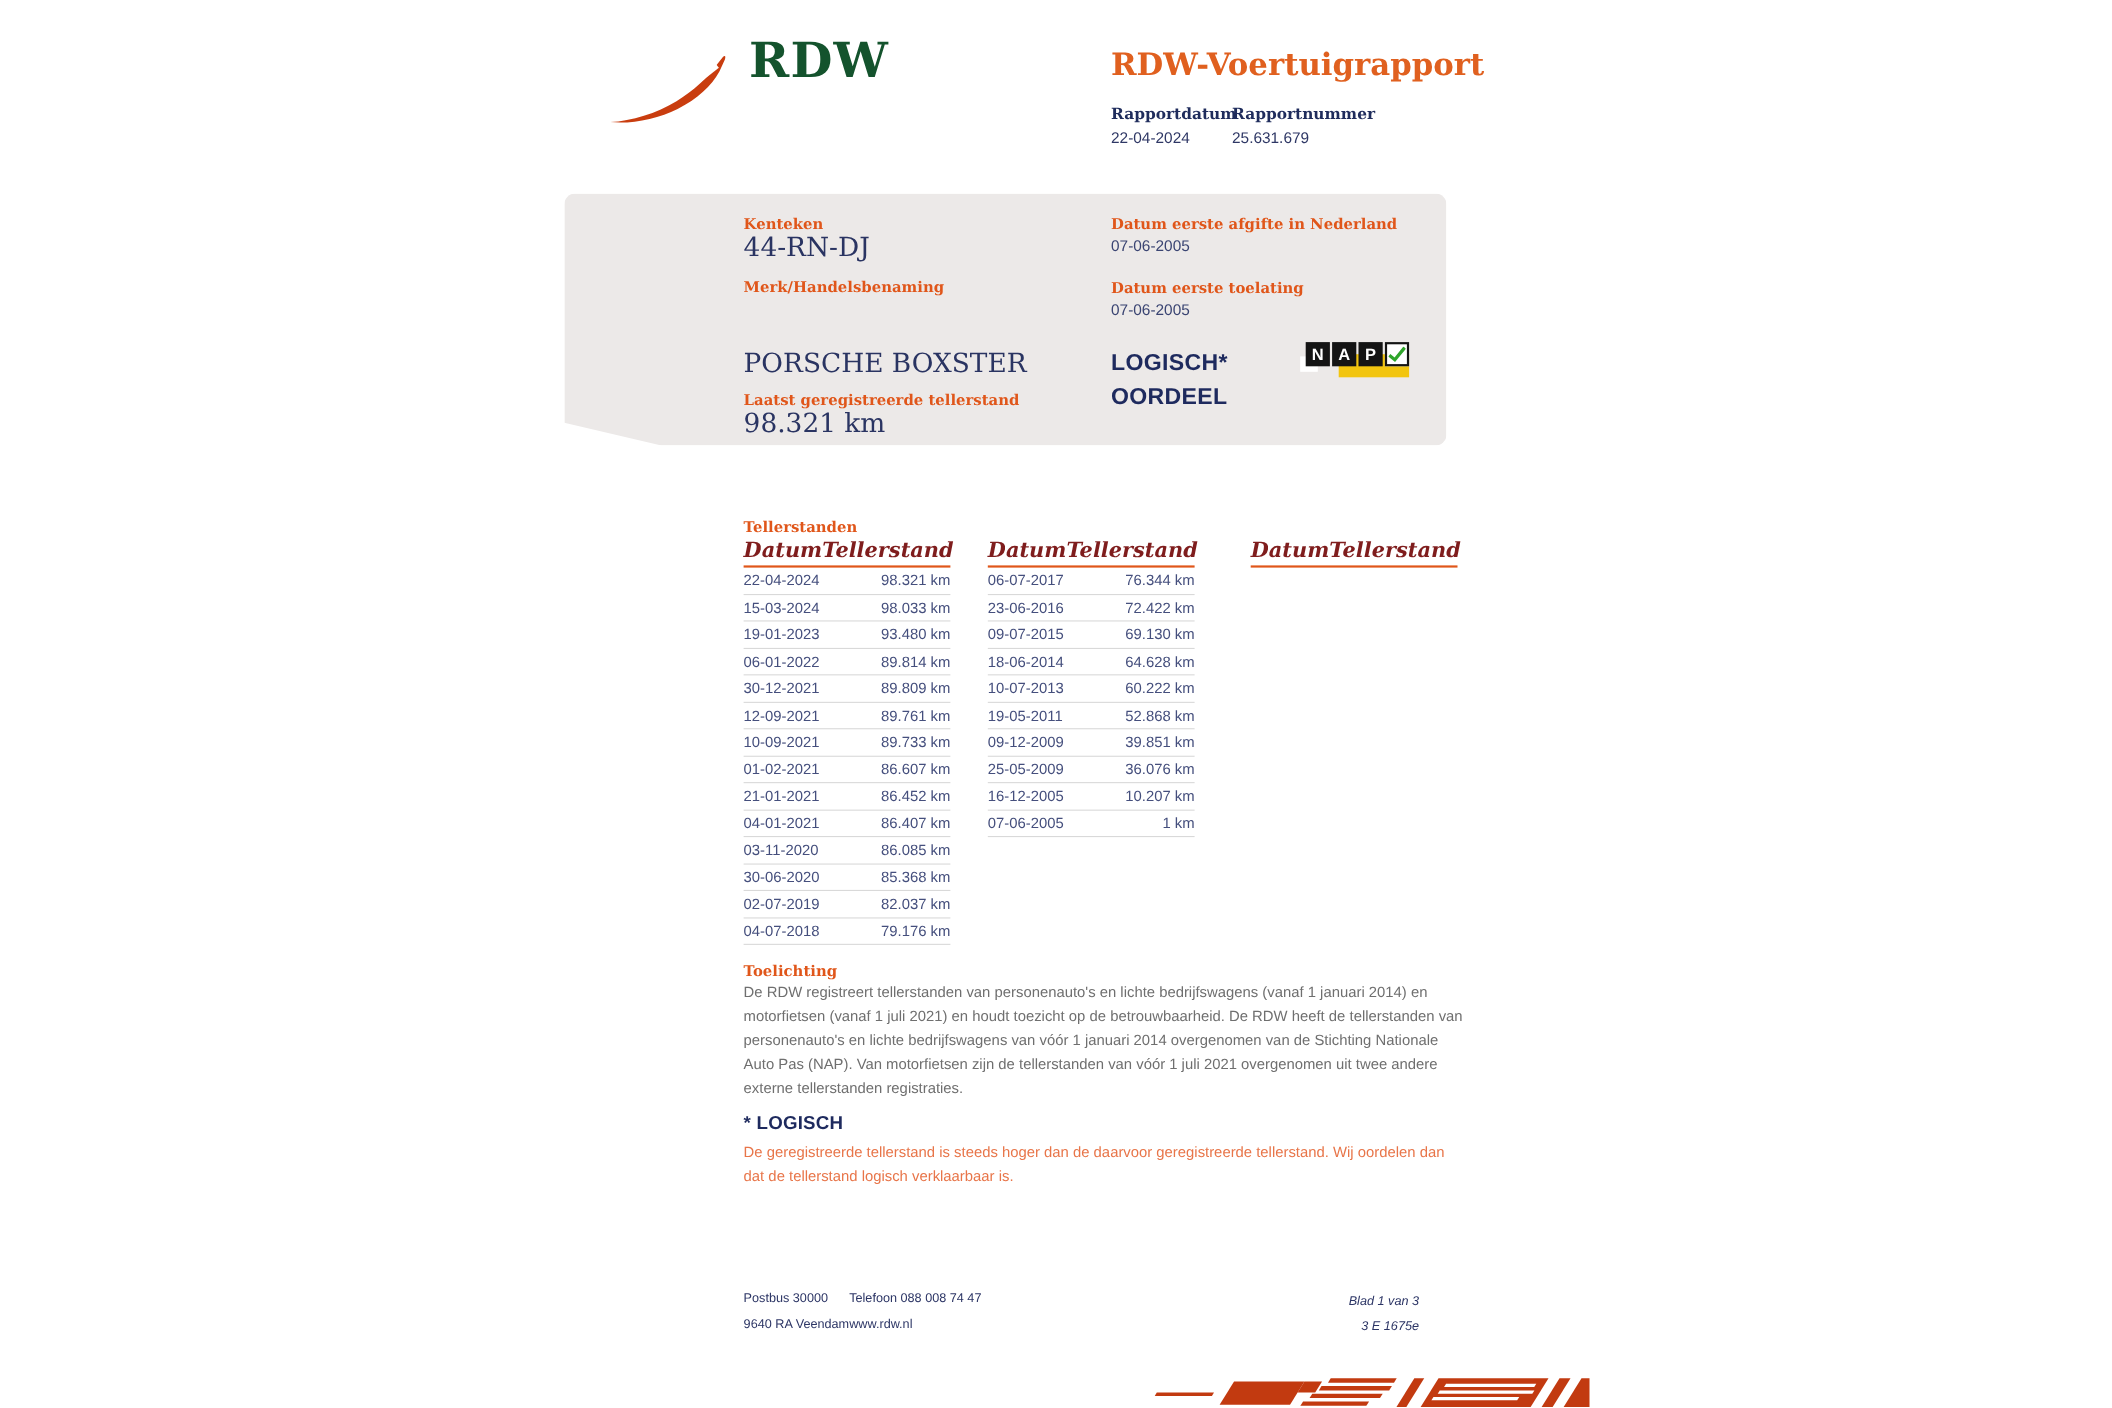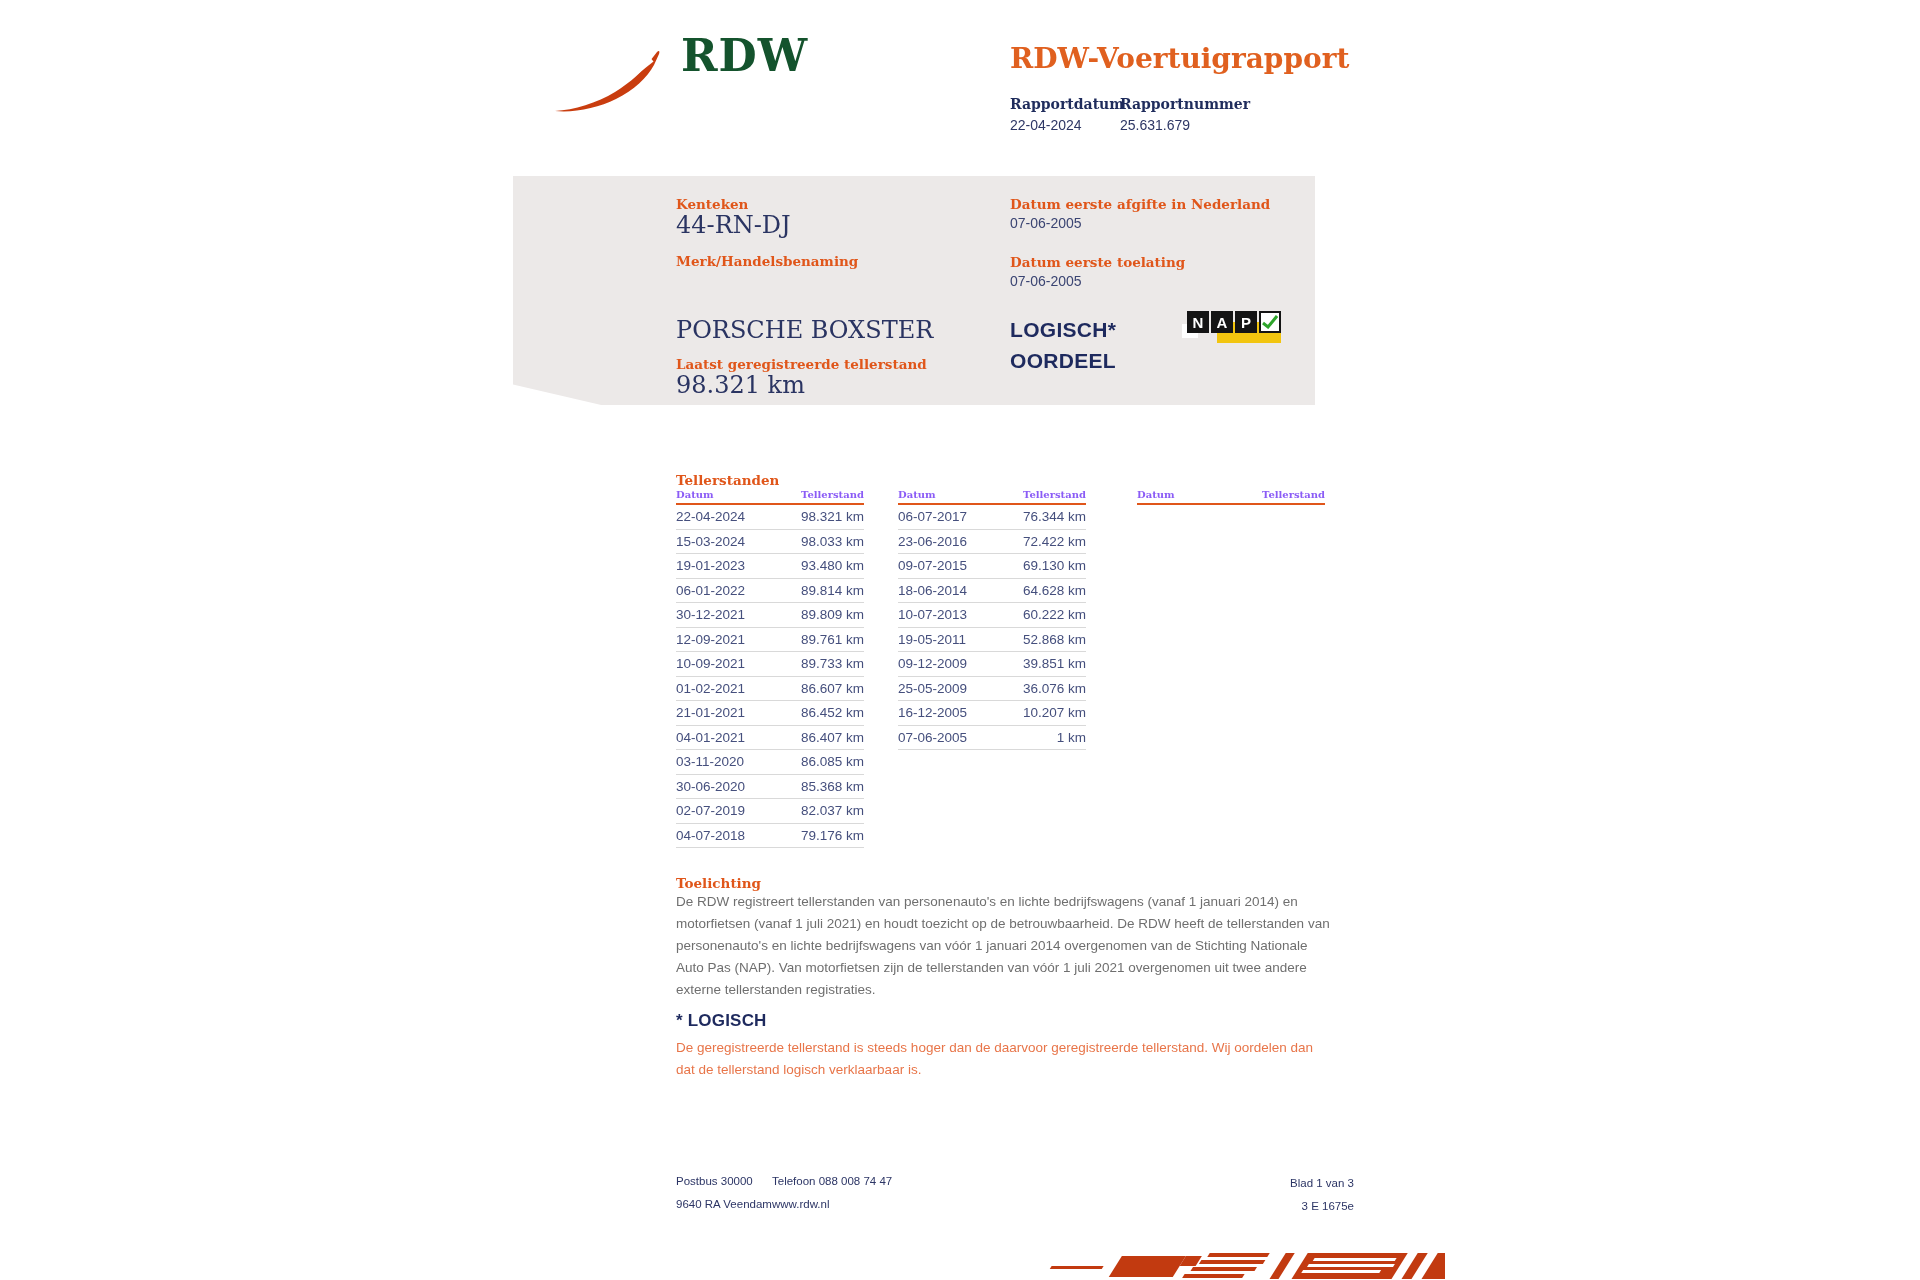--- a/index.html
+++ b/index.html
@@ -11,21 +11,21 @@
   .logo-text{position:absolute;left:681px;top:30px;font-family:"DejaVu Serif",serif;
              font-weight:bold;font-size:44px;color:#14532d;letter-spacing:1px;}
   .report-title{position:absolute;left:1010px;top:42px;font-family:"DejaVu Serif",serif;
                 font-weight:bold;font-size:28px;color:#E0601F;}
   .meta-label{position:absolute;font-family:"DejaVu Serif",serif;font-weight:bold;
               font-size:14px;color:#1F2C5C;}
   .meta-value{position:absolute;font-size:14px;color:#2E3765;}
 
   
   .vbox{position:absolute;left:513px;top:176px;width:802px;height:229px;background:#ECE9E8;
-        clip-path:polygon(0 0,100% 0,100% 100%,11% 100%,0 91%);}
+        clip-path:polygon(0 0,100% 0,100% 100%,11% 100%,0 91%);border-radius:10px;}
   .olabel{font-family:"DejaVu Serif",serif;font-weight:bold;font-size:13.5px;color:#E0561A;}
   .bigval{font-family:"DejaVu Serif",serif;font-size:24px;color:#2A3462;}
   .smval{font-size:14px;color:#3A4472;}
   .vbox .abs{position:absolute;}
   .oordeel{position:absolute;left:497px;top:138px;font-size:21px;font-weight:bold;
            color:#1E2A5E;line-height:31px;letter-spacing:.3px;}
 
   
   .nap{position:absolute;left:674px;top:135px;width:96px;height:38px;}
   .nap-white{position:absolute;left:-5px;top:13px;width:16px;height:14px;background:#ffffff;}
@@ -37,36 +37,36 @@
              box-sizing:border-box;display:flex;align-items:center;justify-content:center;}
 
   
   .tswrap{position:absolute;left:676px;top:472px;width:660px;}
   .ts-title{font-family:"DejaVu Serif",serif;font-weight:bold;font-size:13.5px;
             color:#E0561A;margin-bottom:4px;}
   .ttable{position:absolute;top:17px;width:188px;}
   .t1{left:0;} .t2{left:222px;} .t3{left:461px;}
   .thead{display:flex;justify-content:space-between;padding-bottom:3px;
          border-bottom:2px solid #E0561A;}
-  .thead span{font-family:"DejaVu Serif",serif;font-weight:bold;font-size:10px;color:#8b5cf6;}
+  .thead span{font-family:"DejaVu Serif",serif;font-weight:bold;font-size:19px;color:#7f1d1d;font-style:italic;}
   .trow{display:flex;justify-content:space-between;align-items:center;height:24.5px;
         box-sizing:border-box;border-bottom:1px solid #D9D9D9;font-size:13.5px;color:#454F7D;}
 
   
   .toel{position:absolute;left:676px;top:875px;width:658px;}
   .toel-title{font-family:"DejaVu Serif",serif;font-weight:bold;font-size:13.5px;color:#E0561A;}
   .toel-body{margin-top:0;font-size:13.5px;line-height:22px;color:#6F6F6F;}
   .logisch-h{margin-top:10px;font-size:17px;font-weight:bold;color:#1E2A5E;letter-spacing:.2px;}
   .logisch-b{margin-top:6px;font-size:13.5px;line-height:22px;color:#E87549;}
 
   
   .foot{position:absolute;font-size:11.5px;line-height:23px;color:#2C3565;}
   .foot-left{left:676px;top:1170px;}
   .foot-mid{left:772px;top:1170px;}
-  .foot-right{left:1234px;top:1172px;width:120px;text-align:right;}
+  .foot-right{left:1170px;top:1172px;width:120px;text-align:right;font-style:italic;}
 
   .speed{position:absolute;left:1033px;top:1251px;}
 </style>
 </head>
 <body>
 
 <div class="page">
 
   <svg class="logo-feather" viewBox="0 0 112 64" width="112" height="64">
     <path d="M3 61 C 22 60 45 53 63 42 C 79 32 91 21 98 11 L 105 2 C 107 0 108 1 107 4 L 102 15 C 95 28 82 40 64 49 C 46 58 22 63 3 61 Z" fill="#C93D0F"></path>

